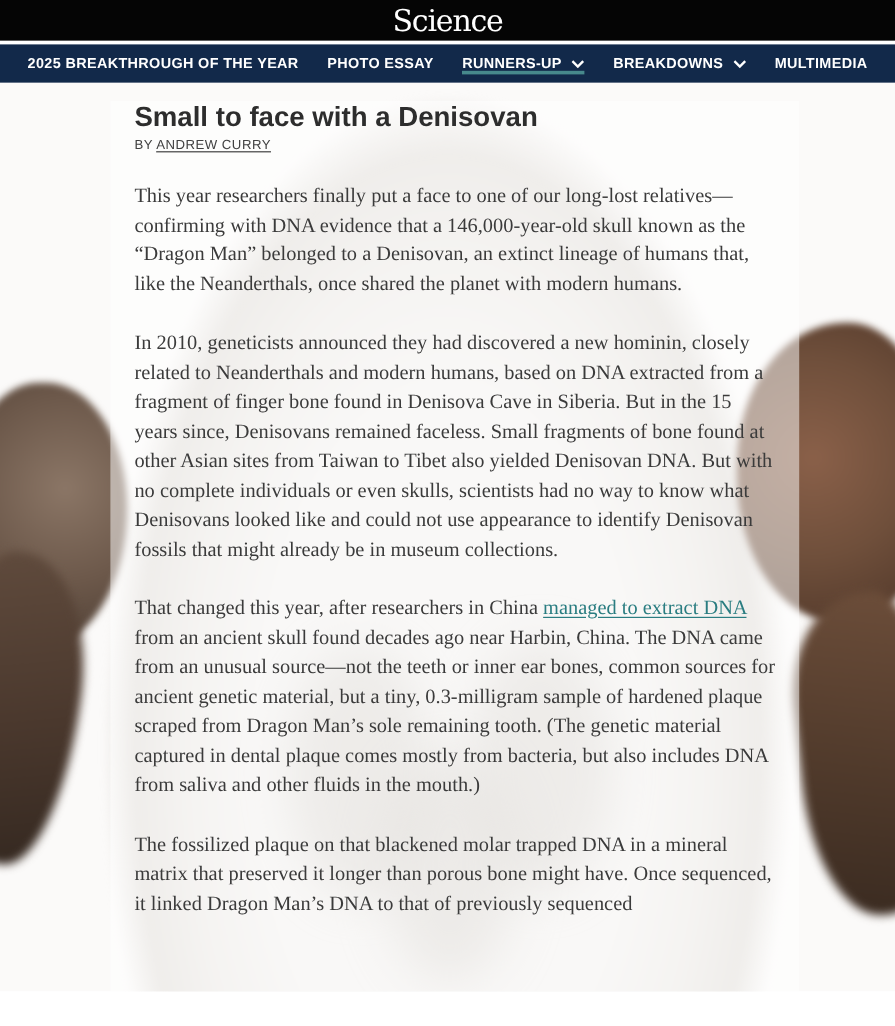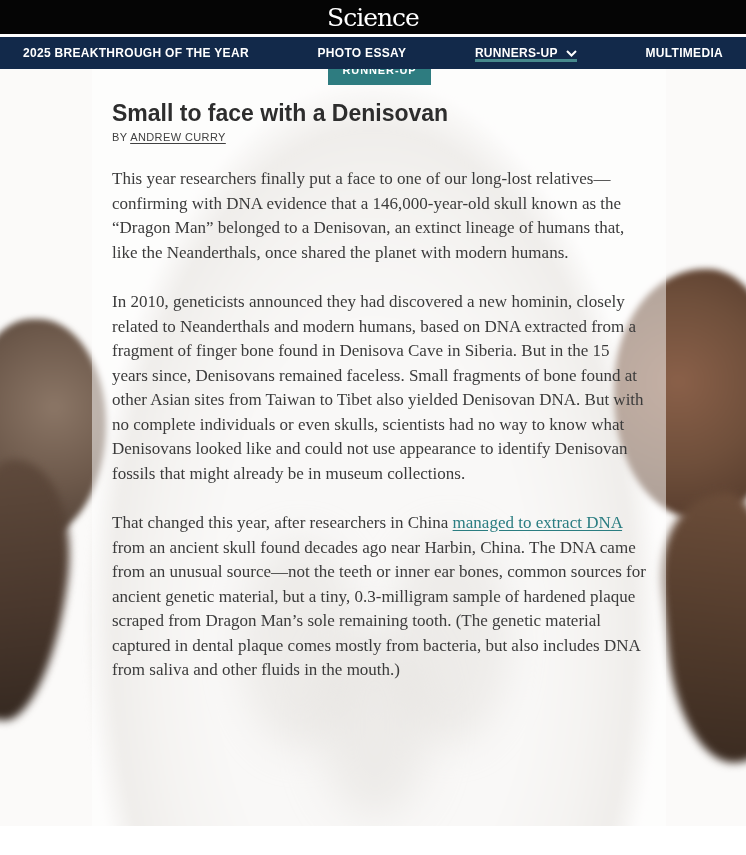--- a/index.html
+++ b/index.html
@@ -146,47 +146,53 @@
   </div>
   <div class="nav-item active">
     <span>RUNNERS-UP</span>
     <span class="chevron">
       <svg width="11" height="7" viewBox="0 0 11 7">
           <polyline points="1,1 5.5,5.5 10,1" fill="none" stroke="#ffffff" stroke-width="2"></polyline>
         </svg>
     </span>
   </div>
   <div class="nav-item">
+    <span>BREAKDOWNS</span>
+    <span class="chevron">
+      <svg width="11" height="7" viewBox="0 0 11 7">
+          <polyline points="1,1 5.5,5.5 10,1" fill="none" stroke="#ffffff" stroke-width="2"></polyline>
+        </svg>
+    </span>
+  </div>
+  <div class="nav-item">
     <span>MULTIMEDIA</span>
   </div>
 </nav>
 
 <div class="stage">
   <div class="bg-layer">
     <div class="skull-dome"></div>
     <div class="skull-shade-left"></div>
     <div class="skull-shade-right"></div>
     <div class="skull-shade-center"></div>
     <div class="skull-brow-left"></div>
     <div class="skull-jaw-left"></div>
     <div class="skull-brow-right"></div>
     <div class="skull-jaw-right"></div>
   </div>
 
   <article class="content">
-    <div class="badge-wrap">
-      <div class="badge">RUNNER-UP</div>
-    </div>
 
     <h1 class="title">Small to face with a Denisovan</h1>
 
     <div class="byline">
       <span>BY</span>
       <a>ANDREW CURRY</a>
     </div>
 
     <div class="body-copy">
       <p>This year researchers finally put a face to one of our long-lost relatives—confirming with DNA evidence that a 146,000-year-old skull known as the “Dragon Man” belonged to a Denisovan, an extinct lineage of humans that, like the Neanderthals, once shared the planet with modern humans.</p>
       <p>In 2010, geneticists announced they had discovered a new hominin, closely related to Neanderthals and modern humans, based on DNA extracted from a fragment of finger bone found in Denisova Cave in Siberia. But in the 15 years since, Denisovans remained faceless. Small fragments of bone found at other Asian sites from Taiwan to Tibet also yielded Denisovan DNA. But with no complete individuals or even skulls, scientists had no way to know what Denisovans looked like and could not use appearance to identify Denisovan fossils that might already be in museum collections.</p>
       <p><span>That changed this year, after researchers in China </span><a class="inline-link">managed to extract DNA</a><span> from an ancient skull found decades ago near Harbin, China. The DNA came from an unusual source—not the teeth or inner ear bones, common sources for ancient genetic material, but a tiny, 0.3-milligram sample of hardened plaque scraped from Dragon Man’s sole remaining tooth. (The genetic material captured in dental plaque comes mostly from bacteria, but also includes DNA from saliva and other fluids in the mouth.)</span></p>
+      <p>The fossilized plaque on that blackened molar trapped DNA in a mineral matrix that preserved it longer than porous bone might have. Once sequenced, it linked Dragon Man’s DNA to that of previously sequenced</p>
     </div>
   </article>
 </div>
 
 </body></html>

